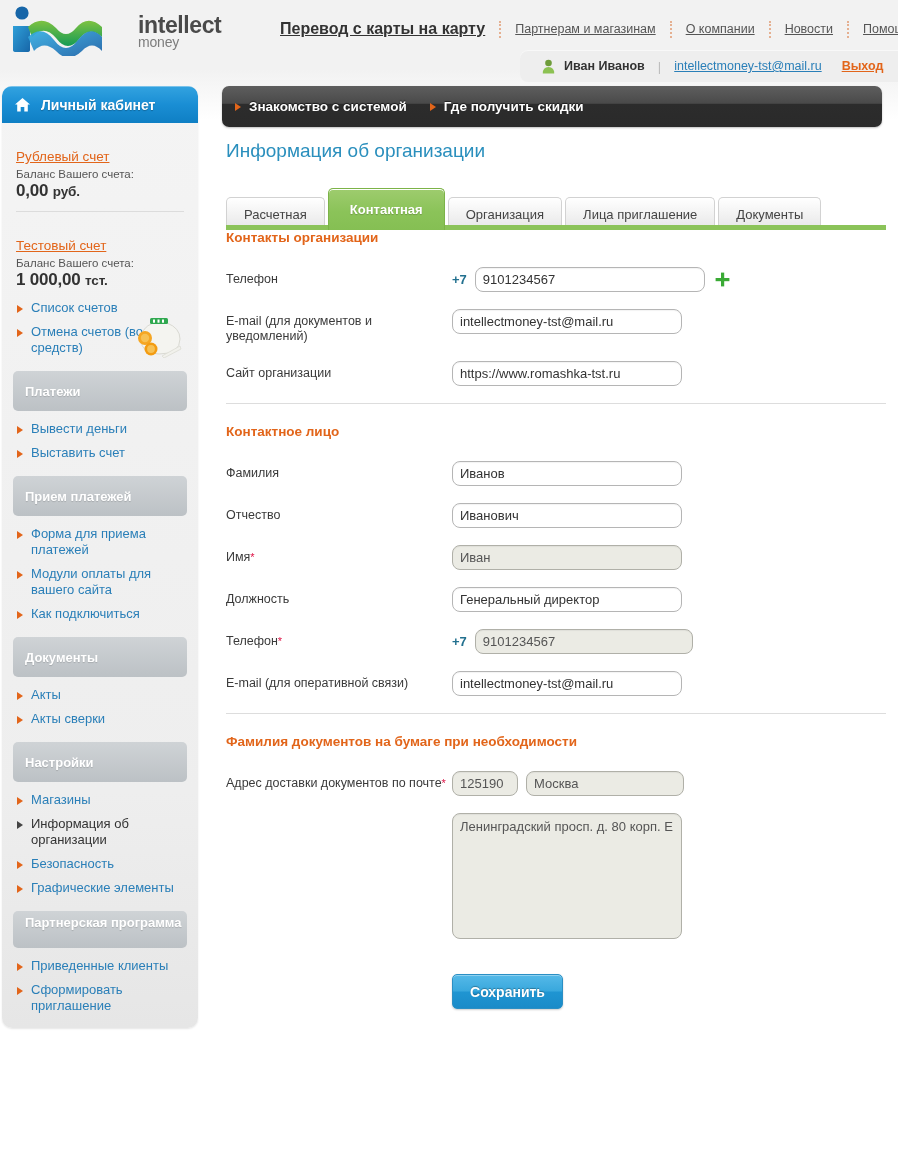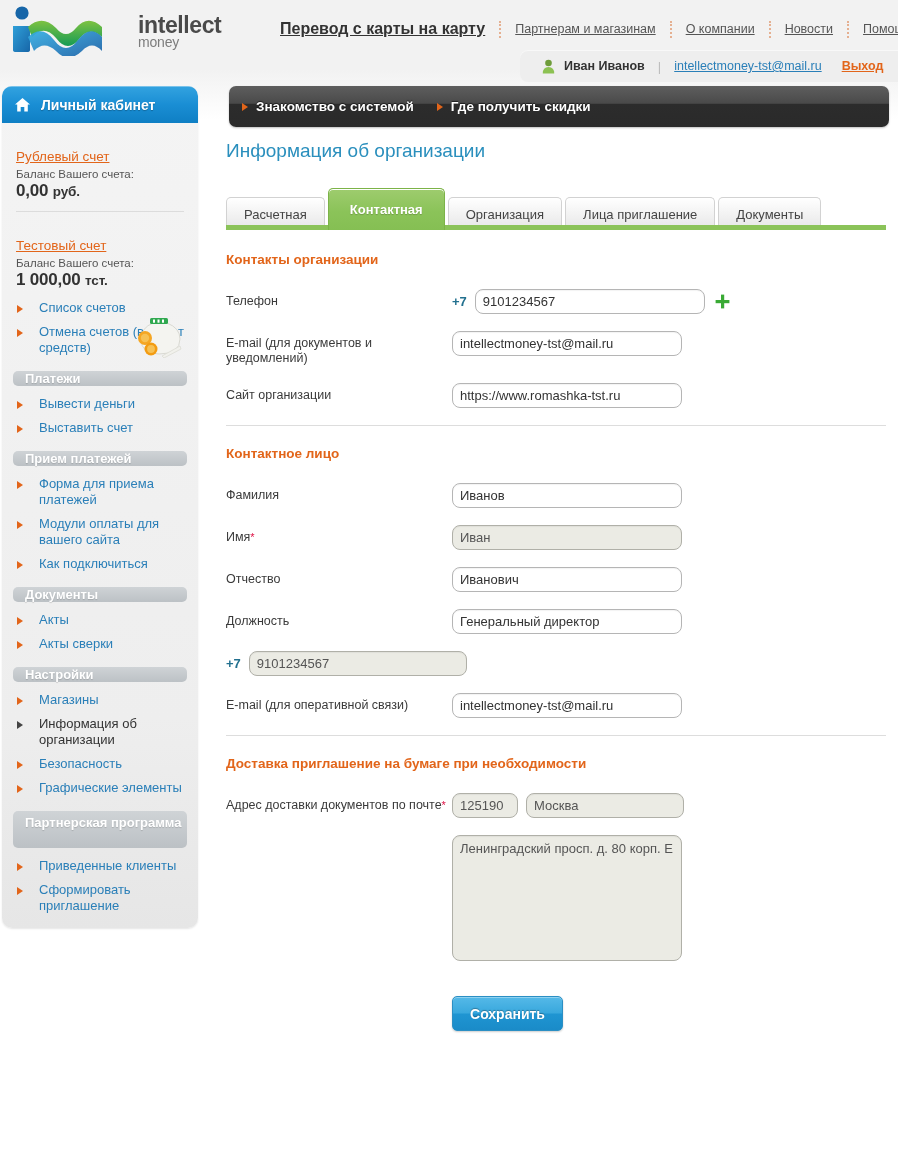--- a/index.html
+++ b/index.html
@@ -99,46 +99,45 @@
   .acct .acct-amt { font-size: 17px; font-weight: bold; color: #333; margin-top: 1px; letter-spacing: -0.2px;}
   .acct .acct-amt .unit { font-size: 13.5px; }
   .acct-divider { height:1px; background:#dcdcdc; margin: 10px 14px 0 14px; }
   #bag-icon { position: absolute; right: 16px; top: 228px; }
 
   .nav-list { margin: 6px 0 0 0; padding: 0; list-style: none; }
   .nav-item {
     display: flex; align-items: flex-start;
     padding: 4px 10px 4px 15px;
     cursor: pointer;
-    gap: 8px;
   }
   .nav-item .arr {
     flex: 0 0 auto; margin-top: 5px; margin-right: 8px;
     width: 0; height: 0;
     border-top: 4px solid transparent; border-bottom: 4px solid transparent;
     border-left: 6px solid #e2651a;
   }
   .nav-item .lbl { font-size: 13px; color: #2a7fb8; line-height: 16px; }
   .nav-item.active .arr { border-left-color: #444; }
   .nav-item.active .lbl { color: #333; }
 
   .nav-head {
     margin: 11px 11px 3px 11px;
-    height: 15px; border-radius: 5px;
+    height: 40px; border-radius: 5px;
     background: linear-gradient(to bottom,#cfd3d6 0%, #bcc1c5 100%);
     display:flex; align-items:center;
     color:#fff; font-size:13px; font-weight:bold;
     padding-left: 12px;
     text-shadow: 0 1px 1px rgba(0,0,0,.15);
   }
   .nav-head.two-line { height: 37px; line-height: 15px; padding-top: 3px; align-items:flex-start; padding-top:4px;}
 
   
   #banner {
-    position: absolute; left: 229px; top: 86px; width: 660px; height: 41px;
+    position: absolute; left: 222px; top: 86px; width: 660px; height: 41px;
     border-radius: 7px;
     background: linear-gradient(to bottom,#5e5e5e 0%, #4a4a4a 42%, #2c2c2c 45%, #2a2a2a 100%);
     display:flex; align-items:center;
     box-shadow: 0 1px 2px rgba(0,0,0,.25);
   }
   #banner .bitem { display:flex; align-items:center; cursor:pointer; }
   #banner .bitem:first-child { margin-left: 13px; }
   #banner .bitem + .bitem { margin-left: 23px; align-items: center; }
   #banner .barr {
     width:0;height:0;margin-right:8px;
@@ -179,21 +178,21 @@
     text-shadow: 0 1px 1px rgba(0,0,0,.2);
     padding: 0 21px;
     z-index: 3;
   }
   #tab-underline {
     position:absolute; left:0; bottom:0; width: 660px; height: 5px;
     background: #8bc359;
   }
 
   
-  #form { padding-top: 22px; }
+  #form { }
   .section-title {
     font-size: 13.5px; font-weight: bold; color: #e2651a;
     margin: 0 0 22px 0;
   }
   .field-row {
     display: flex; align-items: flex-start; margin-bottom: 17px;
   }
   .field-label {
     width: 226px; flex: 0 0 226px;
     font-size: 12.5px; color: #3a3a3a; line-height: 15px; padding-top: 5px;
@@ -506,65 +505,68 @@
         <div class="field-label">
           <span>Фамилия</span>
         </div>
         <div class="ctrl">
           <input class="txt w230" type="text" value="Иванов" style="">
         </div>
       </div>
 
       <div class="field-row">
         <div class="field-label">
+          <span>Отчество</span>
+        </div>
+        <div class="ctrl">
+          <input class="txt w230" type="text" value="Иванович" style="">
+        </div>
+      </div>
+
+      <div class="field-row">
+        <div class="field-label">
           <span>Имя</span><span class="req">*</span>
         </div>
         <div class="ctrl">
           <input class="txt w230 disabled" type="text" disabled="" value="Иван" style="">
         </div>
       </div>
 
       <div class="field-row">
         <div class="field-label">
-          <span>Отчество</span>
-        </div>
-        <div class="ctrl">
-          <input class="txt w230" type="text" value="Иванович" style="">
-        </div>
-      </div>
-
-      <div class="field-row">
-        <div class="field-label">
           <span>Должность</span>
         </div>
         <div class="ctrl">
           <input class="txt w230" type="text" value="Генеральный директор" style="">
         </div>
       </div>
 
       <div class="field-row">
+        <div class="field-label">
+          <span>Телефон</span><span class="req">*</span>
+        </div>
         <div class="ctrl">
           <span class="prefix">+7</span>
           <input class="txt w218 disabled" type="text" disabled="" value="9101234567" style="">
         </div>
       </div>
 
       <div class="field-row">
         <div class="field-label">
           <span>E-mail (для оперативной связи)</span>
         </div>
         <div class="ctrl">
           <input class="txt w230" type="text" value="intellectmoney-tst@mail.ru" style="">
         </div>
       </div>
 
       <div class="hr"></div>
 
       
-      <div class="section-title">Доставка приглашение на бумаге при необходимости</div>
+      <div class="section-title">Фамилия документов на бумаге при необходимости</div>
 
       <div class="field-row">
         <div class="field-label">
           <span>Адрес доставки документов по почте</span><span class="req">*</span>
         </div>
         <div class="ctrl">
           <input class="txt zip disabled" type="text" disabled="" value="125190" style="">
           <input class="txt city disabled" type="text" disabled="" value="Москва" style="">
         </div>
       </div>

